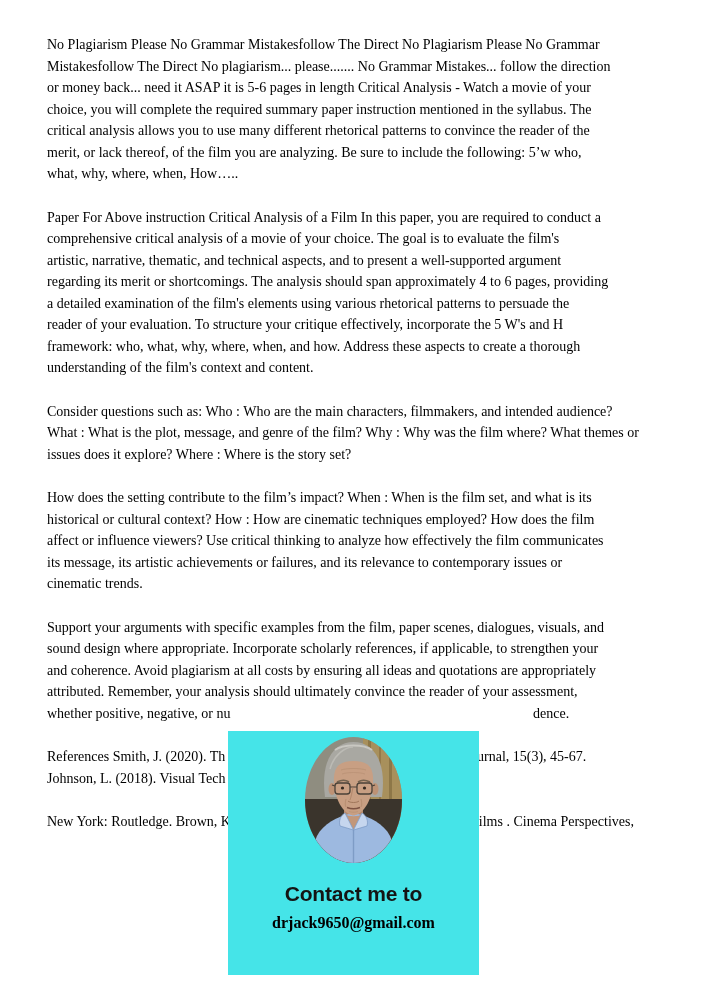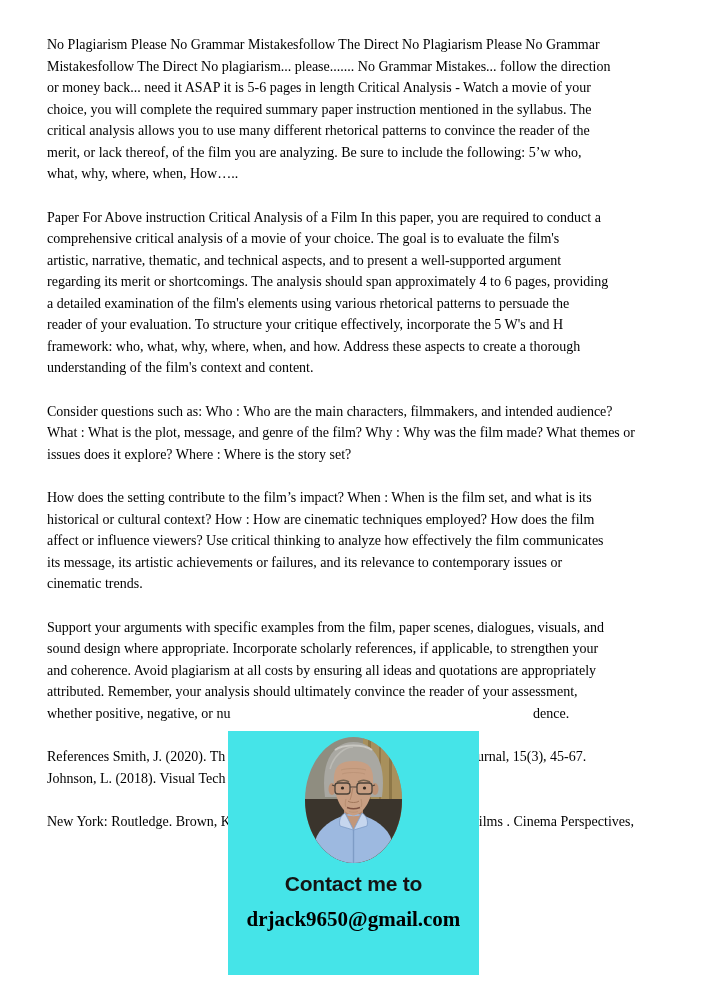--- a/index.html
+++ b/index.html
@@ -45,26 +45,25 @@
   }
   .promo svg { display: block; margin-top: 6px; }
   .promo-heading {
     font-family: "Liberation Sans", "DejaVu Sans", sans-serif;
     font-weight: 700;
     font-size: 21px;
     line-height: 30px;
     letter-spacing: -0.2px;
     color: #141414;
   }
-  .promo-heading.first { margin-top: 6px; }
+  .promo-heading.first { margin-top: 16px; }
   .promo-email {
-    margin-top: 6px;
     font-family: "Liberation Serif", "DejaVu Serif", serif;
     font-weight: 700;
-    font-size: 21px;
+    font-size: 16px;
     line-height: 28px;
     color: #000000;
   }
 </style>
 </head>
 <body>
 
 <div class="page">
   <div class="content">
 
@@ -84,21 +83,21 @@
       <div class="line">artistic, narrative, thematic, and technical aspects, and to present a well-supported argument</div>
       <div class="line">regarding its merit or shortcomings. The analysis should span approximately 4 to 6 pages, providing</div>
       <div class="line">a detailed examination of the film's elements using various rhetorical patterns to persuade the</div>
       <div class="line">reader of your evaluation. To structure your critique effectively, incorporate the 5 W's and H</div>
       <div class="line">framework: who, what, why, where, when, and how. Address these aspects to create a thorough</div>
       <div class="line">understanding of the film's context and content.</div>
     </div>
 
     <div class="para">
       <div class="line">Consider questions such as: Who : Who are the main characters, filmmakers, and intended audience?</div>
-      <div class="line">What : What is the plot, message, and genre of the film? Why : Why was the film made? What themes or</div>
+      <div class="line">What : What is the plot, message, and genre of the film? Why : Why was the film where? What themes or</div>
       <div class="line">issues does it explore? Where : Where is the story set?</div>
     </div>
 
     <div class="para">
       <div class="line">How does the setting contribute to the film’s impact? When : When is the film set, and what is its</div>
       <div class="line">historical or cultural context? How : How are cinematic techniques employed? How does the film</div>
       <div class="line">affect or influence viewers? Use critical thinking to analyze how effectively the film communicates</div>
       <div class="line">its message, its artistic achievements or failures, and its relevance to contemporary issues or</div>
       <div class="line">cinematic trends.</div>
     </div>

